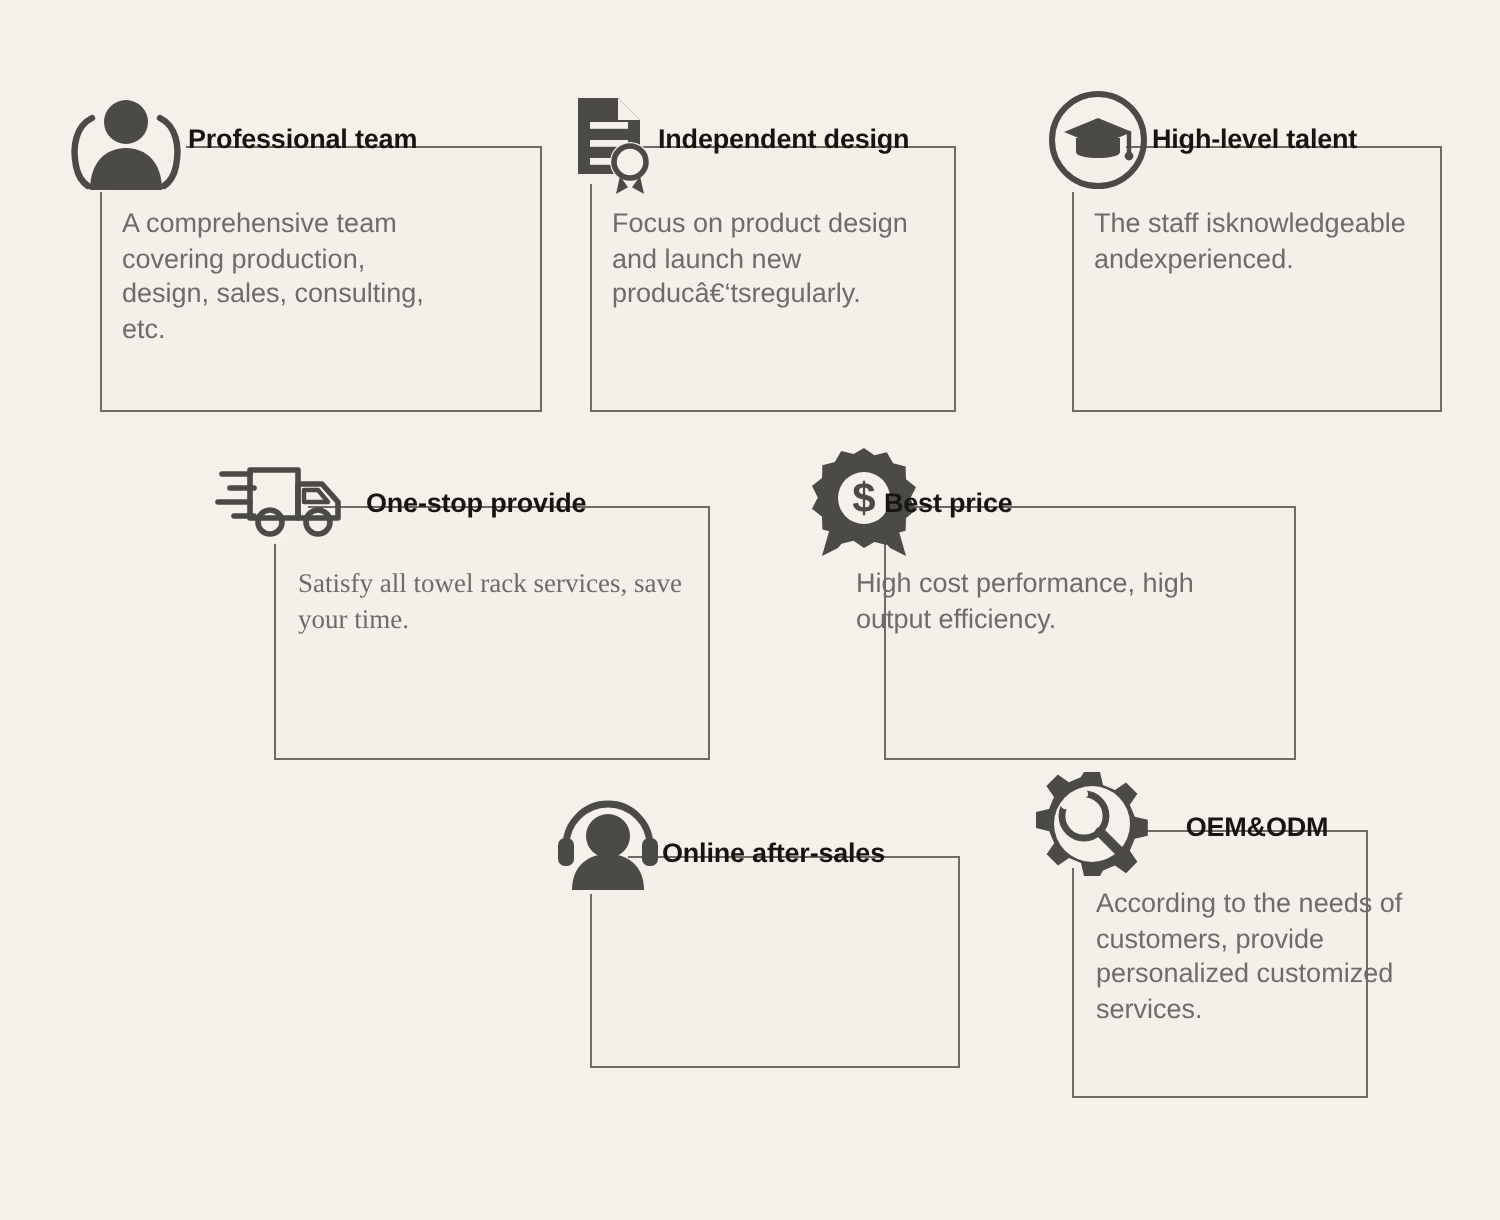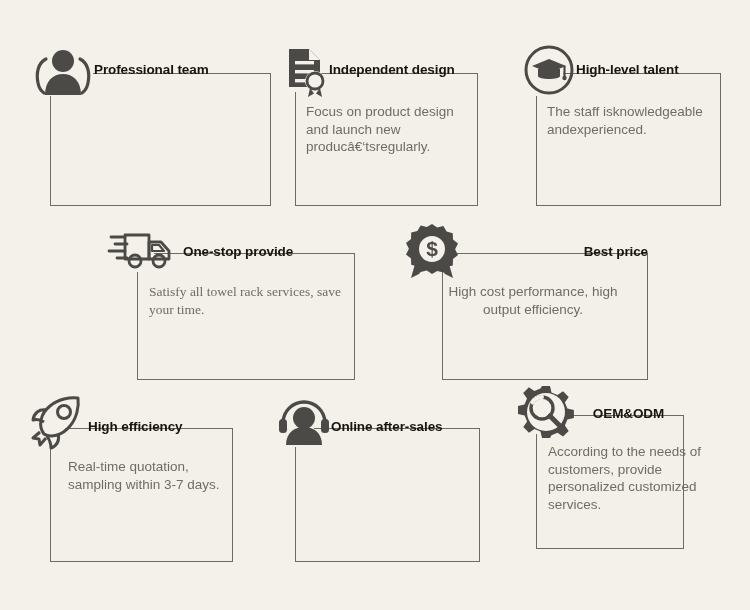--- a/index.html
+++ b/index.html
@@ -99,20 +99,21 @@
     </div>
     <span class="icon-wrap" style="left:-18px; top:-30px;">
       <svg width="62" height="60" viewBox="0 0 62 60">
         <path d="M14 16 C6 20, 4 30, 6 40 C7 45, 9 48, 12 50" fill="none" stroke="#4b4a47" stroke-width="3.2" stroke-linecap="round"></path>
         <path d="M48 16 C56 20, 58 30, 56 40 C55 45, 53 48, 50 50" fill="none" stroke="#4b4a47" stroke-width="3.2" stroke-linecap="round"></path>
         <circle cx="31" cy="18" r="11" fill="#4b4a47"></circle>
         <path d="M13 52 C13 38, 21 31, 31 31 C41 31, 49 38, 49 52 Z" fill="#4b4a47"></path>
       </svg>
     </span>
     <div class="title" style="left:44px; top:-11px;">Professional team</div>
+    <div class="desc" style="left:11px; top:30px; width:165px;">A comprehensive team covering production, design, sales, consulting, etc.</div>
   </div>
 
   <div class="card" style="left:536px; top:73px; width:185px; height:133px;">
     <div class="box">
       <div class="notch-top" style="width:30px;"></div>
       <div class="notch-left" style="height:26px;"></div>
     </div>
     <span class="icon-wrap" style="left:-18px; top:-34px;">
       <svg width="62" height="62" viewBox="0 0 62 62">
         <circle cx="31" cy="31" r="23" fill="none" stroke="#4b4a47" stroke-width="3"></circle>
@@ -177,43 +178,26 @@
     </div>
     <span class="icon-wrap" style="left:-43px; top:-33px;">
       <svg width="66" height="62" viewBox="0 0 66 62">
         <path d="M33 4 l5.2 3.6 l6.2 -1.5 l3.2 5.5 l6.2 1.6 l0.2 6.4 l5 4 l-2.9 5.7 l2.9 5.7 l-5 4 l-0.2 6.4 l-6.2 1.6 l-3.2 5.5 l-6.2 -1.5 L33 54 l-5.2 -3.6 l-6.2 1.5 l-3.2 -5.5 l-6.2 -1.6 l-0.2 -6.4 l-5 -4 l2.9 -5.7 L7 23 l5 -4 l0.2 -6.4 l6.2 -1.6 l3.2 -5.5 l6.2 1.5 Z" fill="#4b4a47"></path>
         <circle cx="33" cy="29" r="13" fill="#f4f1ea"></circle>
         <text x="33" y="36" font-family="'Liberation Sans', sans-serif" font-size="21" font-weight="bold" fill="#4b4a47" text-anchor="middle">$</text>
         <path d="M16 44 l-4 14 l8 -4 l5 -6 Z" fill="#4b4a47"></path>
         <path d="M50 44 l4 14 l-8 -4 l-5 -6 Z" fill="#4b4a47"></path>
       </svg>
     </span>
-    <div class="title" style="left:0; top:-9px; width:206px; text-align:right;">Best price</div>
-    <div class="desc" style="left:-14px; top:30px; width:210px;text-align:center;">High cost performance, high output efficiency.</div>
-  </div>
-
-  <div class="card" style="left:50px; top:428px; width:183px; height:134px;">
-    <div class="box">
-      <div class="notch-top" style="width:18px;"></div>
-      <div class="notch-left" style="height:22px;"></div>
-    </div>
-    <span class="icon-wrap" style="left:-28px; top:-38px;">
-      <svg width="72" height="66" viewBox="0 0 72 66">
-        <path d="M22 44 C16 36, 18 24, 28 16 C36 9, 48 7, 56 8 C57 16, 55 28, 48 36 C40 46, 28 48, 22 44 Z" fill="none" stroke="#4b4a47" stroke-width="3" stroke-linejoin="round"></path>
-        <circle cx="42" cy="22" r="6.5" fill="none" stroke="#4b4a47" stroke-width="3"></circle>
-        <path d="M24 20 C17 19, 12 23, 11 30 C15 29, 19 30, 22 32" fill="none" stroke="#4b4a47" stroke-width="3" stroke-linejoin="round"></path>
-        <path d="M36 44 C38 50, 35 56, 29 58 C29 53, 27 49, 25 46" fill="none" stroke="#4b4a47" stroke-width="3" stroke-linejoin="round"></path>
-        <path d="M18 42 l-7 6 l6 1 l1 6 l6 -7" fill="none" stroke="#4b4a47" stroke-width="3" stroke-linejoin="round"></path>
-      </svg>
-    </span>
-    <div class="title" style="left:38px; top:-9px;">High efficiency</div>
-    <div class="desc" style="left:18px; top:30px; width:160px;">Real-time quotation, sampling within 3-7 days.</div>
-  </div>
-
-  <div class="card" style="left:295px; top:428px; width:185px; height:134px;">
+    <div class="title" style="left:0; top:-9px; width:206px; text-align:left;">Best price</div>
+    <div class="desc" style="left:-14px; top:30px; width:210px;">High cost performance, high output efficiency.</div>
+  </div>
+
+
+  <div class="card" style="left:295px; top:428px; width:185px; height:106px;">
     <div class="box">
       <div class="notch-top" style="width:22px;"></div>
       <div class="notch-left" style="height:22px;"></div>
     </div>
     <span class="icon-wrap" style="left:-22px; top:-35px;">
       <svg width="62" height="60" viewBox="0 0 62 60">
         <path d="M10 30 a21 21 0 0 1 42 0" fill="none" stroke="#4b4a47" stroke-width="3.4"></path>
         <rect x="6" y="26" width="8" height="14" rx="3.5" fill="#4b4a47"></rect>
         <rect x="48" y="26" width="8" height="14" rx="3.5" fill="#4b4a47"></rect>
         <circle cx="31" cy="25" r="11" fill="#4b4a47"></circle>

